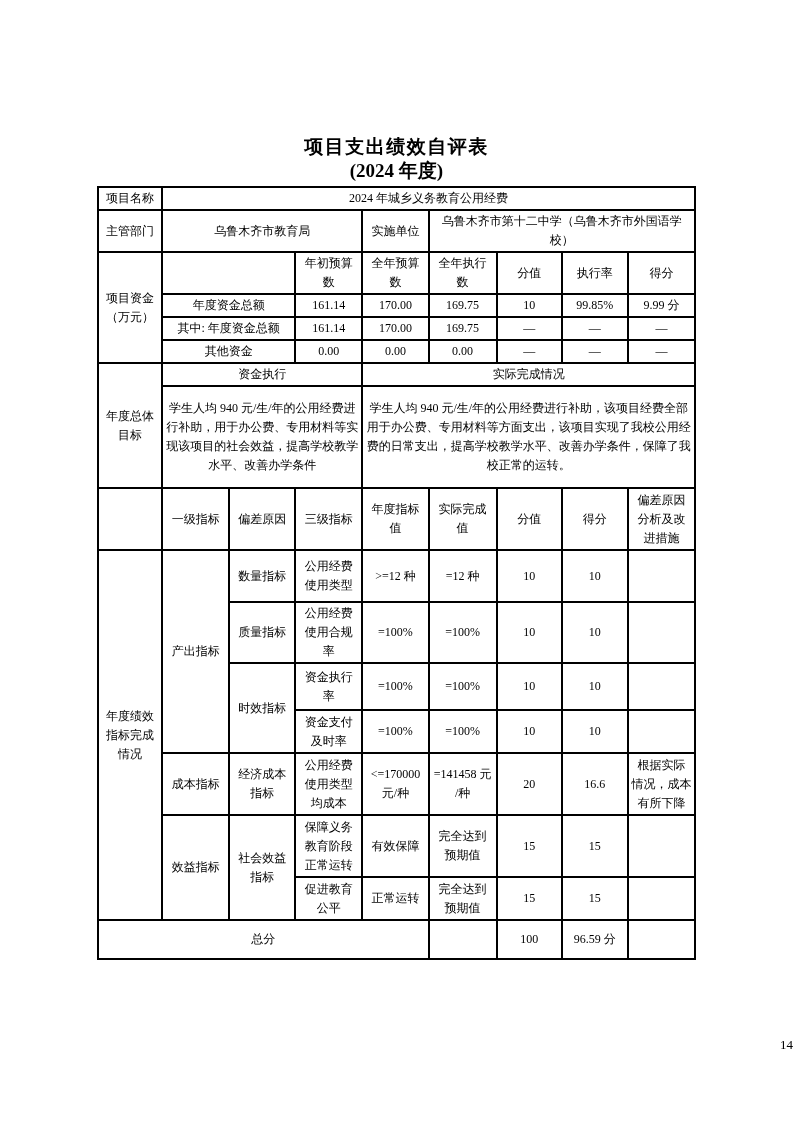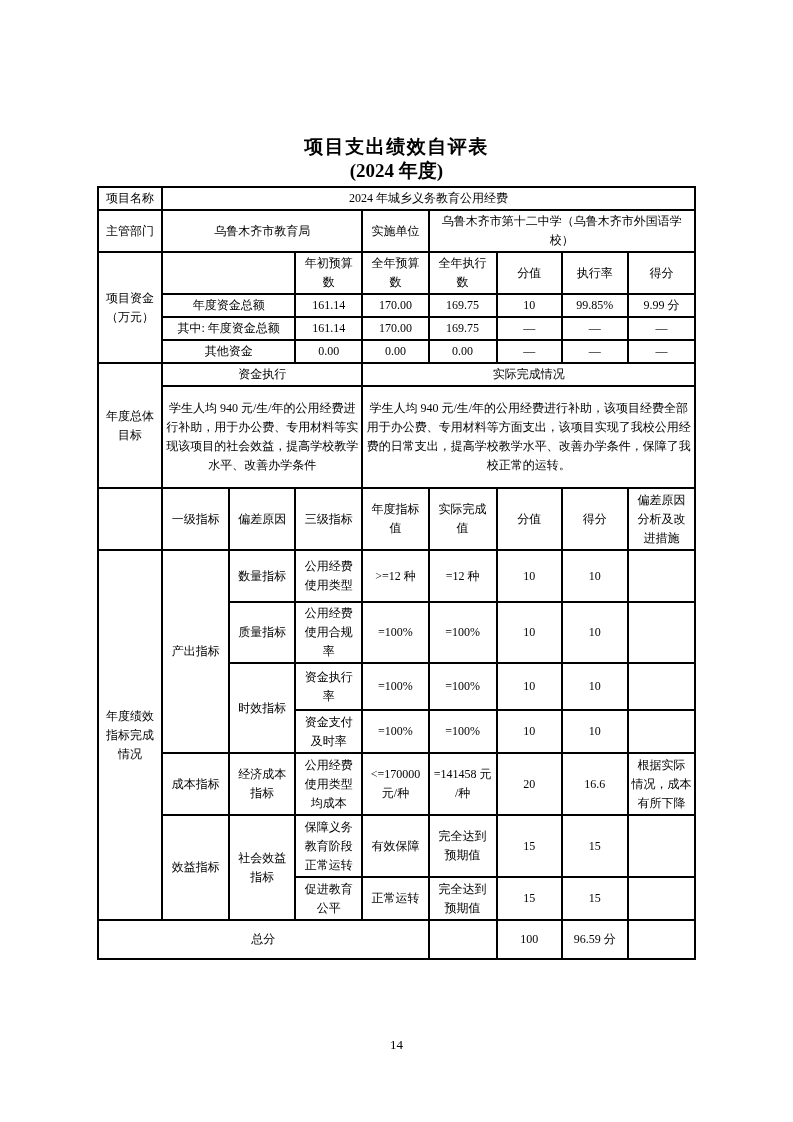--- a/index.html
+++ b/index.html
@@ -22,21 +22,21 @@
   td.txt{
     text-align:justify;padding:3px 7px;line-height:21px;white-space:normal;
     vertical-align:middle;
   }
   td.nowrap{white-space:nowrap;padding:1px 0;}
   tr.rh22{height:22px} tr.rh21{height:21px} tr.rh42{height:42px}
   tr.rh86{height:102px} tr.rh62{height:62px} tr.rh52{height:52px}
   tr.rh58{height:58px} tr.rh47{height:47px} tr.rh43{height:43px}
   tr.rh45{height:39px}
   .page-number{
-    position:absolute;top:1037px;left:0;width:100%;text-align:center;
+    position:absolute;top:1037px;left:0;width:100%;text-align:right;
     font-size:13px;font-family:"Liberation Serif","DejaVu Serif",serif;
   }
 </style>
 </head>
 <body>
 
 <div class="page">
 
   <div class="title-block">
     <div class="doc-title">项目支出绩效自评表</div>

